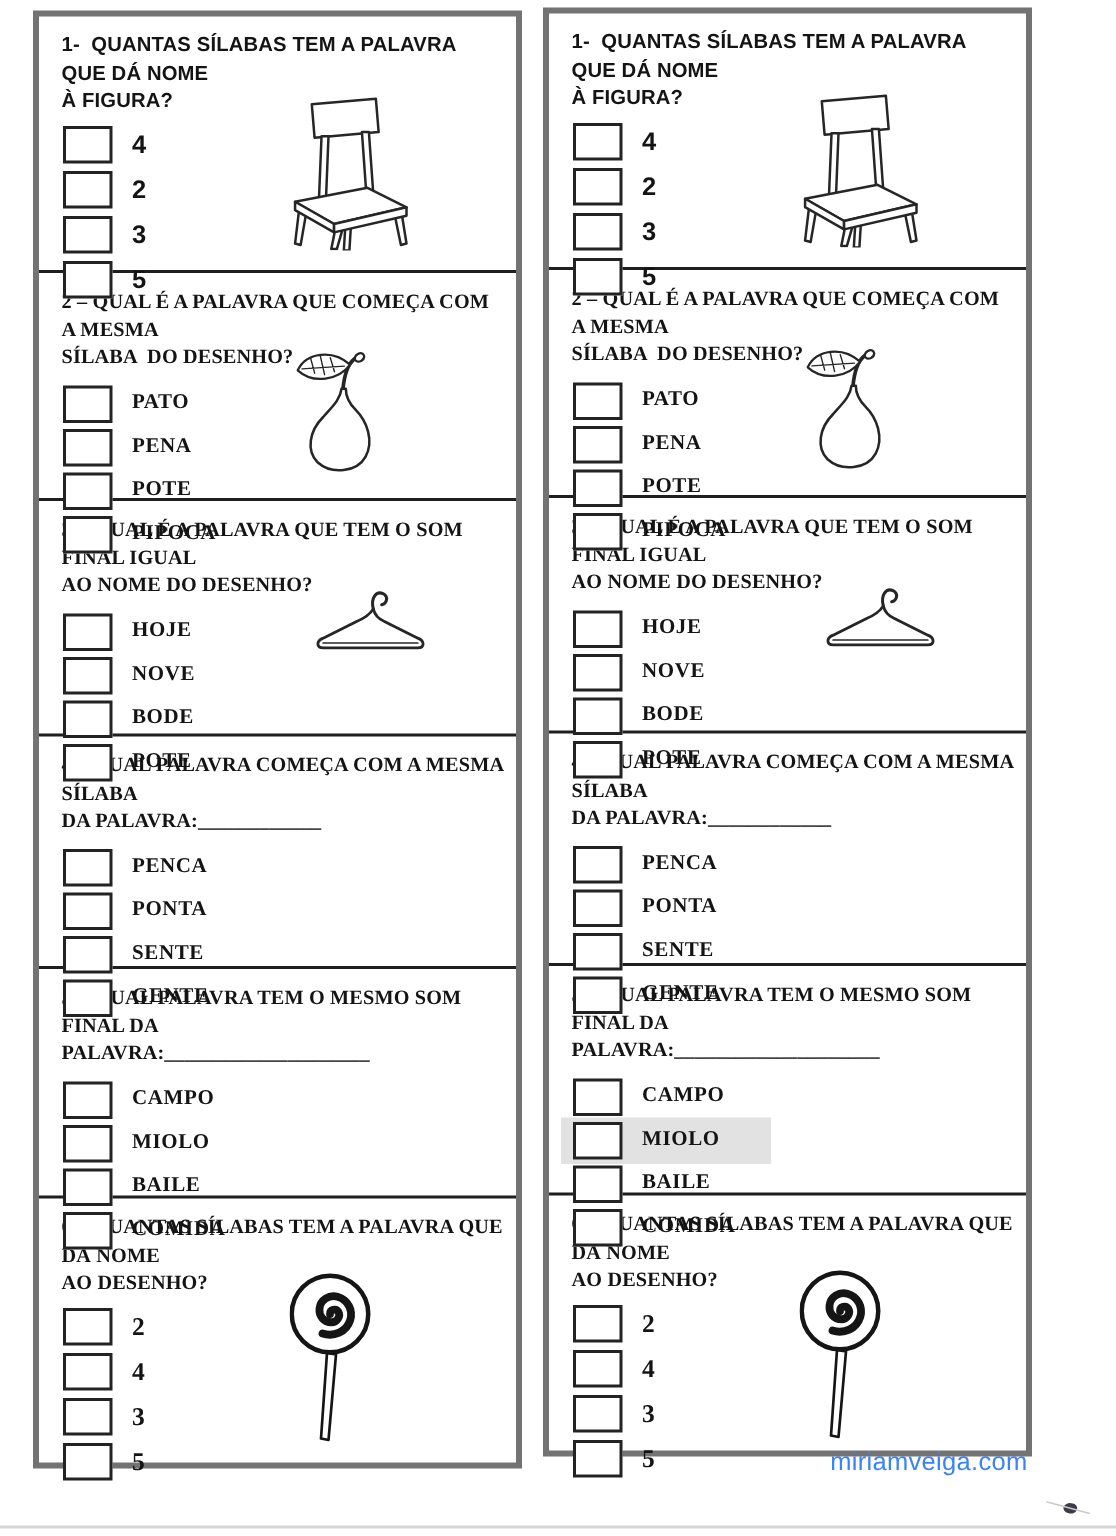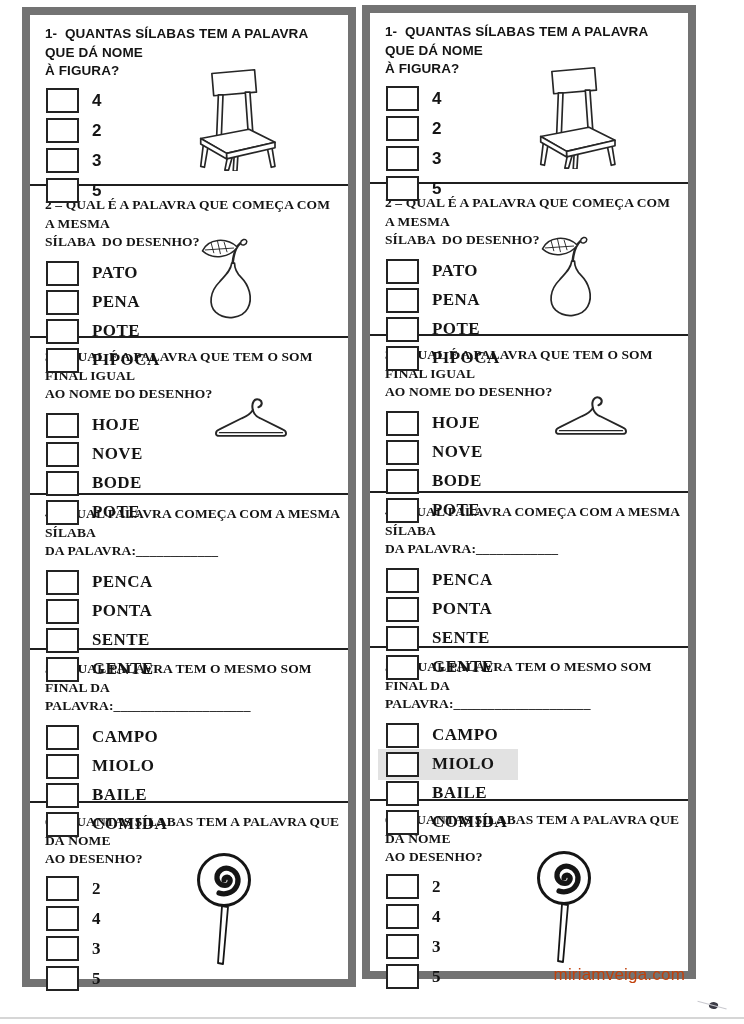--- a/index.html
+++ b/index.html
@@ -4,21 +4,21 @@
 <style>
   html,body{margin:0;padding:0;}
   body{
     width:744px;height:1024px;position:relative;overflow:hidden;
     background:#ffffff;
     font-family:"Liberation Sans",sans-serif;
     color:#161616;
   }
   .column{
     position:absolute;width:318px;background:#fff;
-    border:8px solid #737373;
+    border:4px solid #737373;
     display:flex;flex-direction:column;box-sizing:content-box;
   }
   #col-left{left:22px;top:7px;height:964px;}
   #col-right{left:362px;top:5px;height:958px;}
   .block{position:relative;box-sizing:border-box;flex:0 0 auto;}
   .block + .block{border-top:2px solid #1f1f1f;font-family:Liberation Serif, serif;}
   .block.last{flex:1 1 auto;}
   .q-title{
     margin:10px 8px 0 15px;font-size:13.5px;font-weight:bold;
     line-height:18.5px;letter-spacing:0.1px;color:#141414;
@@ -30,32 +30,32 @@
   .num .opt-row{height:30px;}
   .opt-row.hl::before{
     content:'';position:absolute;left:-8px;top:-1px;width:140px;bottom:-1px;
     background:#e2e2e2;z-index:0;
   }
   .checkbox{
     width:29px;height:21px;border:2px solid #232323;background:#fff;
     flex:0 0 auto;position:relative;z-index:1;
   }
   .opt-label{
-    margin-left:13px;font-weight:bold;font-size:17px;letter-spacing:0.4px;
+    margin-left:13px;font-weight:bold;font-size:14px;letter-spacing:0.4px;
     color:#141414;position:relative;z-index:1;
   }
   .num .opt-label{font-size:17px;letter-spacing:0;}
   .drawing{position:absolute;z-index:0;}
   .img-chair{left:164px;top:52px;}
   .img-pear{left:164px;top:48px;}
   .img-hanger{left:181px;top:58px;}
   .img-lollipop{left:167px;top:48px;}
   .footer-credit{
     position:absolute;top:965px;left:470px;width:215px;text-align:right;
-    font-size:17px;color:#c2410c;letter-spacing:0.2px;
+    font-size:17px;color:#3b82f6;letter-spacing:0.2px;
   }
   .scan-line-bottom{
     position:absolute;left:0;top:1017px;width:744px;height:2px;
     background:#d6d6d6;
   }
   .ink-blot{
     position:absolute;left:709px;top:1002px;width:9px;height:7px;
     background:#3c3c46;border-radius:60% 40% 55% 45%;transform:rotate(15deg);
   }
   .ink-blot::after{

